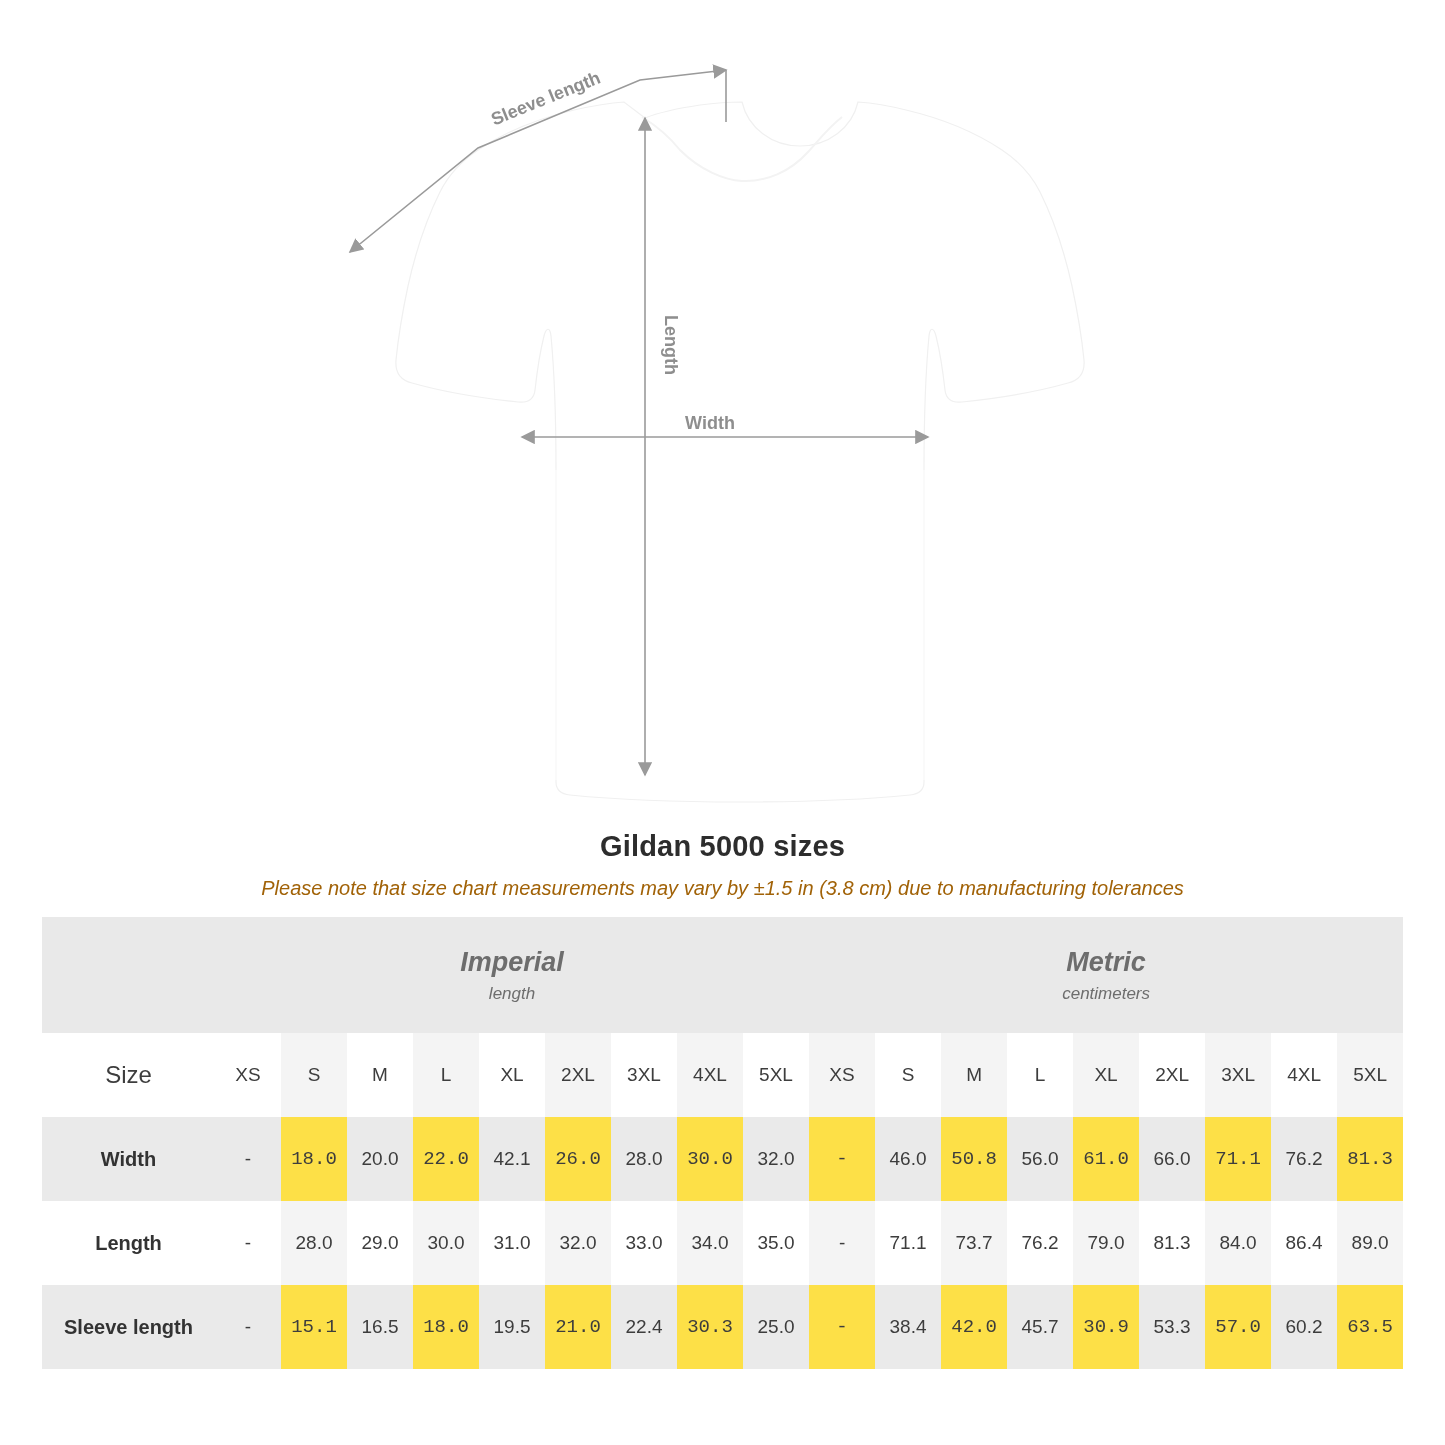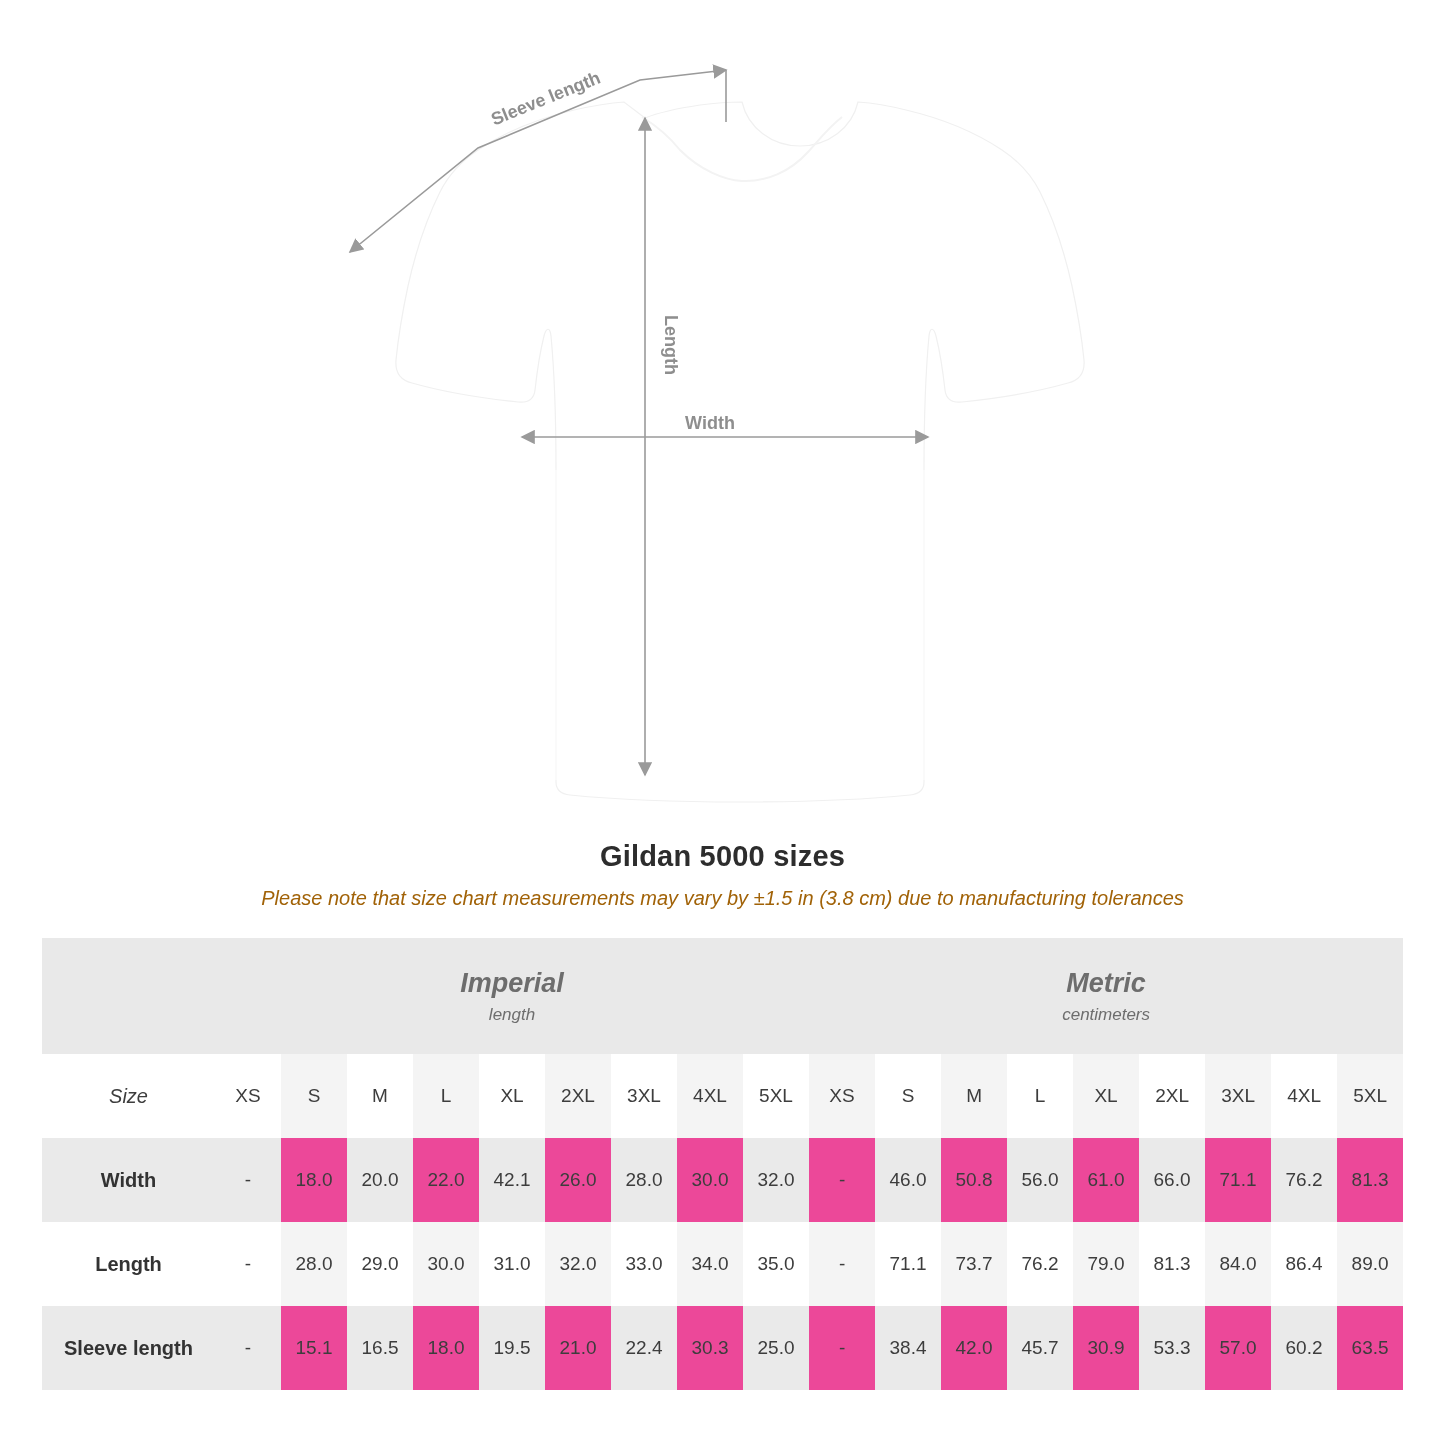--- a/index.html
+++ b/index.html
@@ -27,38 +27,38 @@
     width: 1445px;
     height: 830px;
   }
   .diagram svg {
     display: block;
   }
 
   
   .title-block {
     text-align: center;
-    margin-top: 10px;
+    margin-top: 0;
   }
   .chart-title {
     font-size: 29px;
     font-weight: bold;
     color: #2d2d2d;
     letter-spacing: 0.2px;
   }
   .chart-note {
     margin-top: 14px;
     font-size: 20px;
     font-style: italic;
     color: #a16207;
   }
 
   
   .table-wrap {
-    margin-top: 28px;
+    margin-top: 17px;
     padding: 0 42px;
     box-sizing: border-box;
     width: 1445px;
   }
   table.size-table {
     border-collapse: collapse;
     width: 1361px;
     table-layout: fixed;
   }
   table.size-table td, table.size-table th {
@@ -90,43 +90,42 @@
   }
   
   .hrow td {
     height: 84px;
     background: #ffffff;
     font-weight: bold;
     font-size: 20px;
     color: #3a3a3a;
   }
   .hrow td.rowlabel {
-    font-size: 20px;
-    font-style: italic;
+    font-size: 24px;
   }
   .hrow td.alt {
     background: #f4f4f4;
   }
   
   .brow td {
     height: 84px;
     font-size: 20px;
   }
   .brow.shade td {
     background: #eaeaea;
   }
   .brow.plain td {
     background: #ffffff;
   }
   .brow td.rowlabel {
     font-weight: bold;
     font-size: 20px;
     color: #333333;
   }
-  .brow.shade td.alt { background: #ec4899; }
+  .brow.shade td.alt { background: #fde047; font-family: Liberation Mono, monospace; }
   .brow.plain td.alt { background: #f4f4f4; }
 
   .col-label { width: 173px; }
   .col-size  { width: 66px; }
 </style>
 </head>
 <body>
 
 <div class="page">
 

